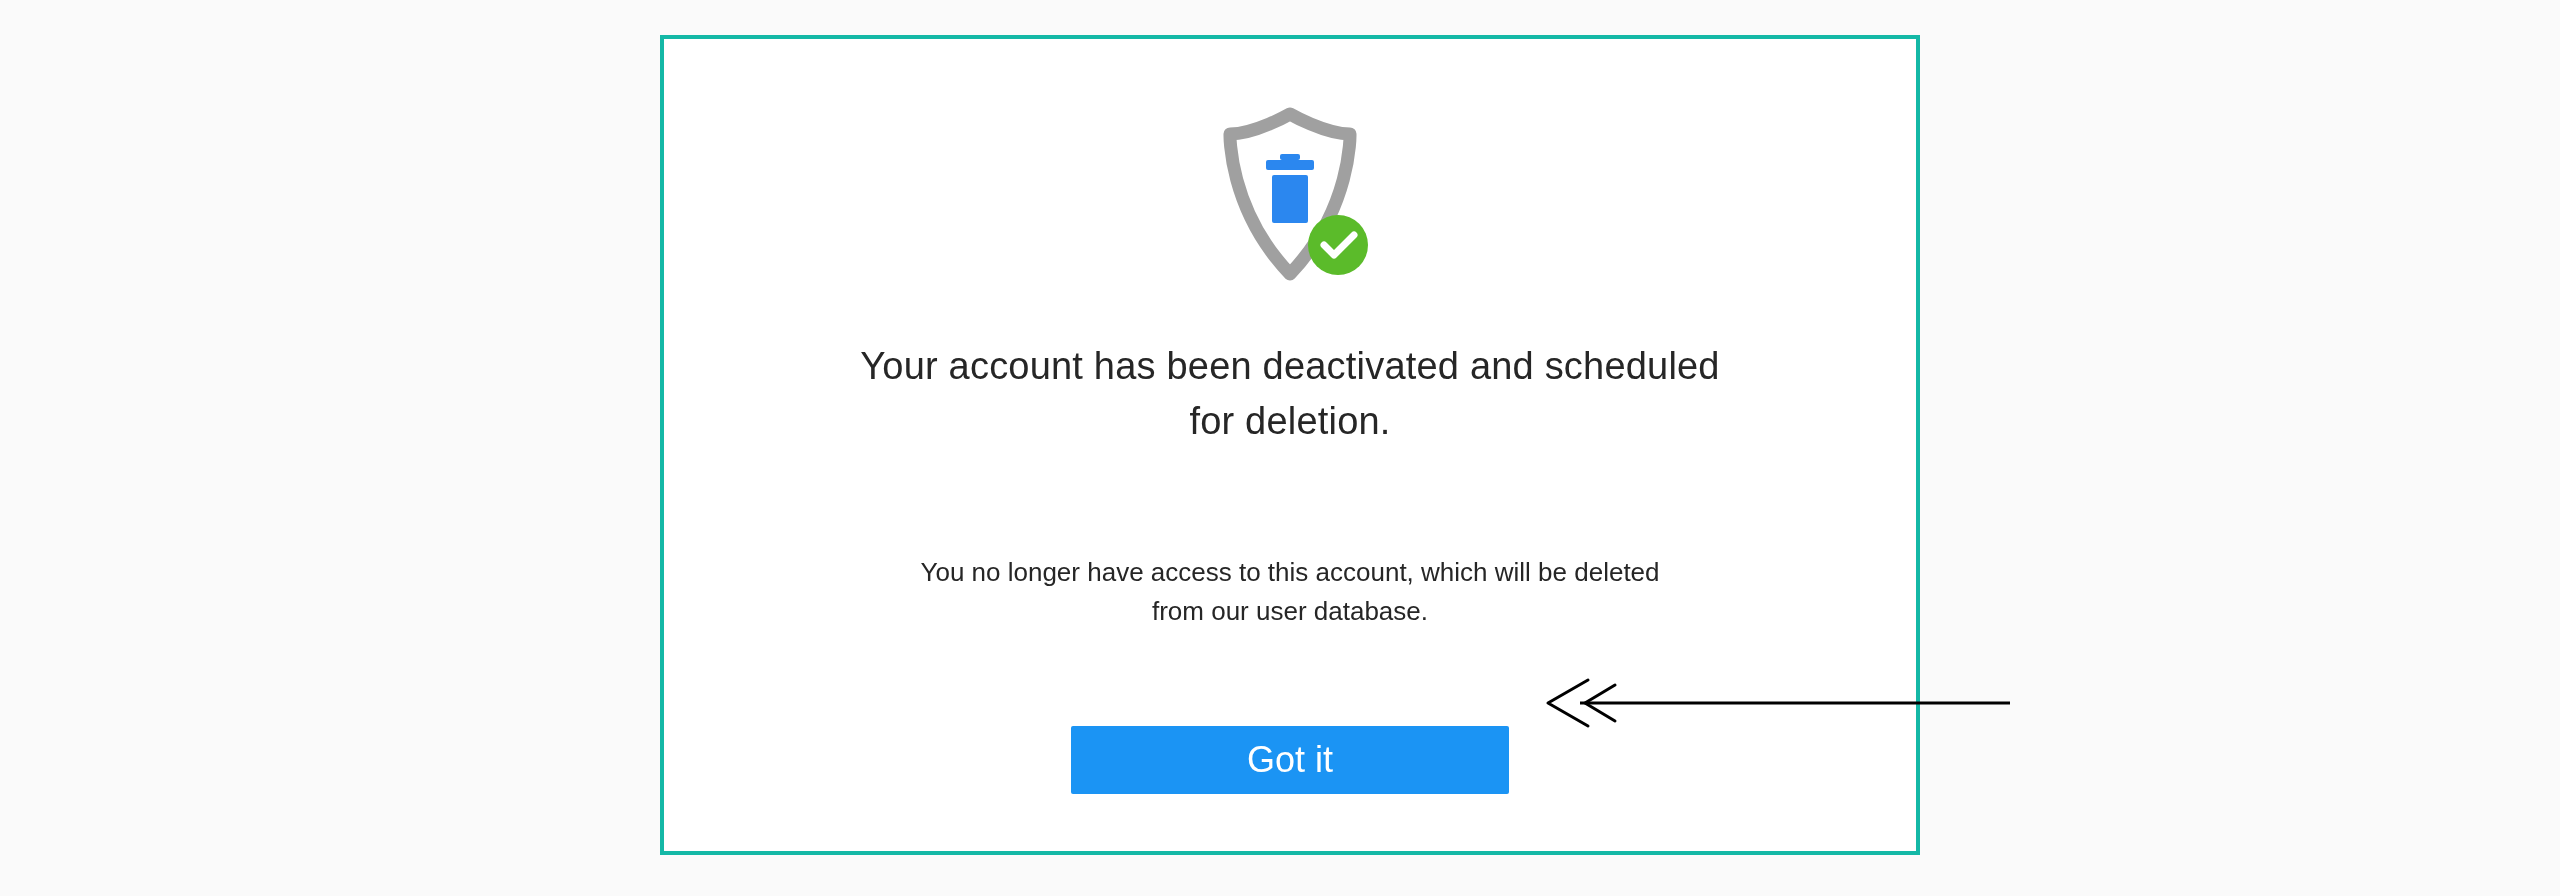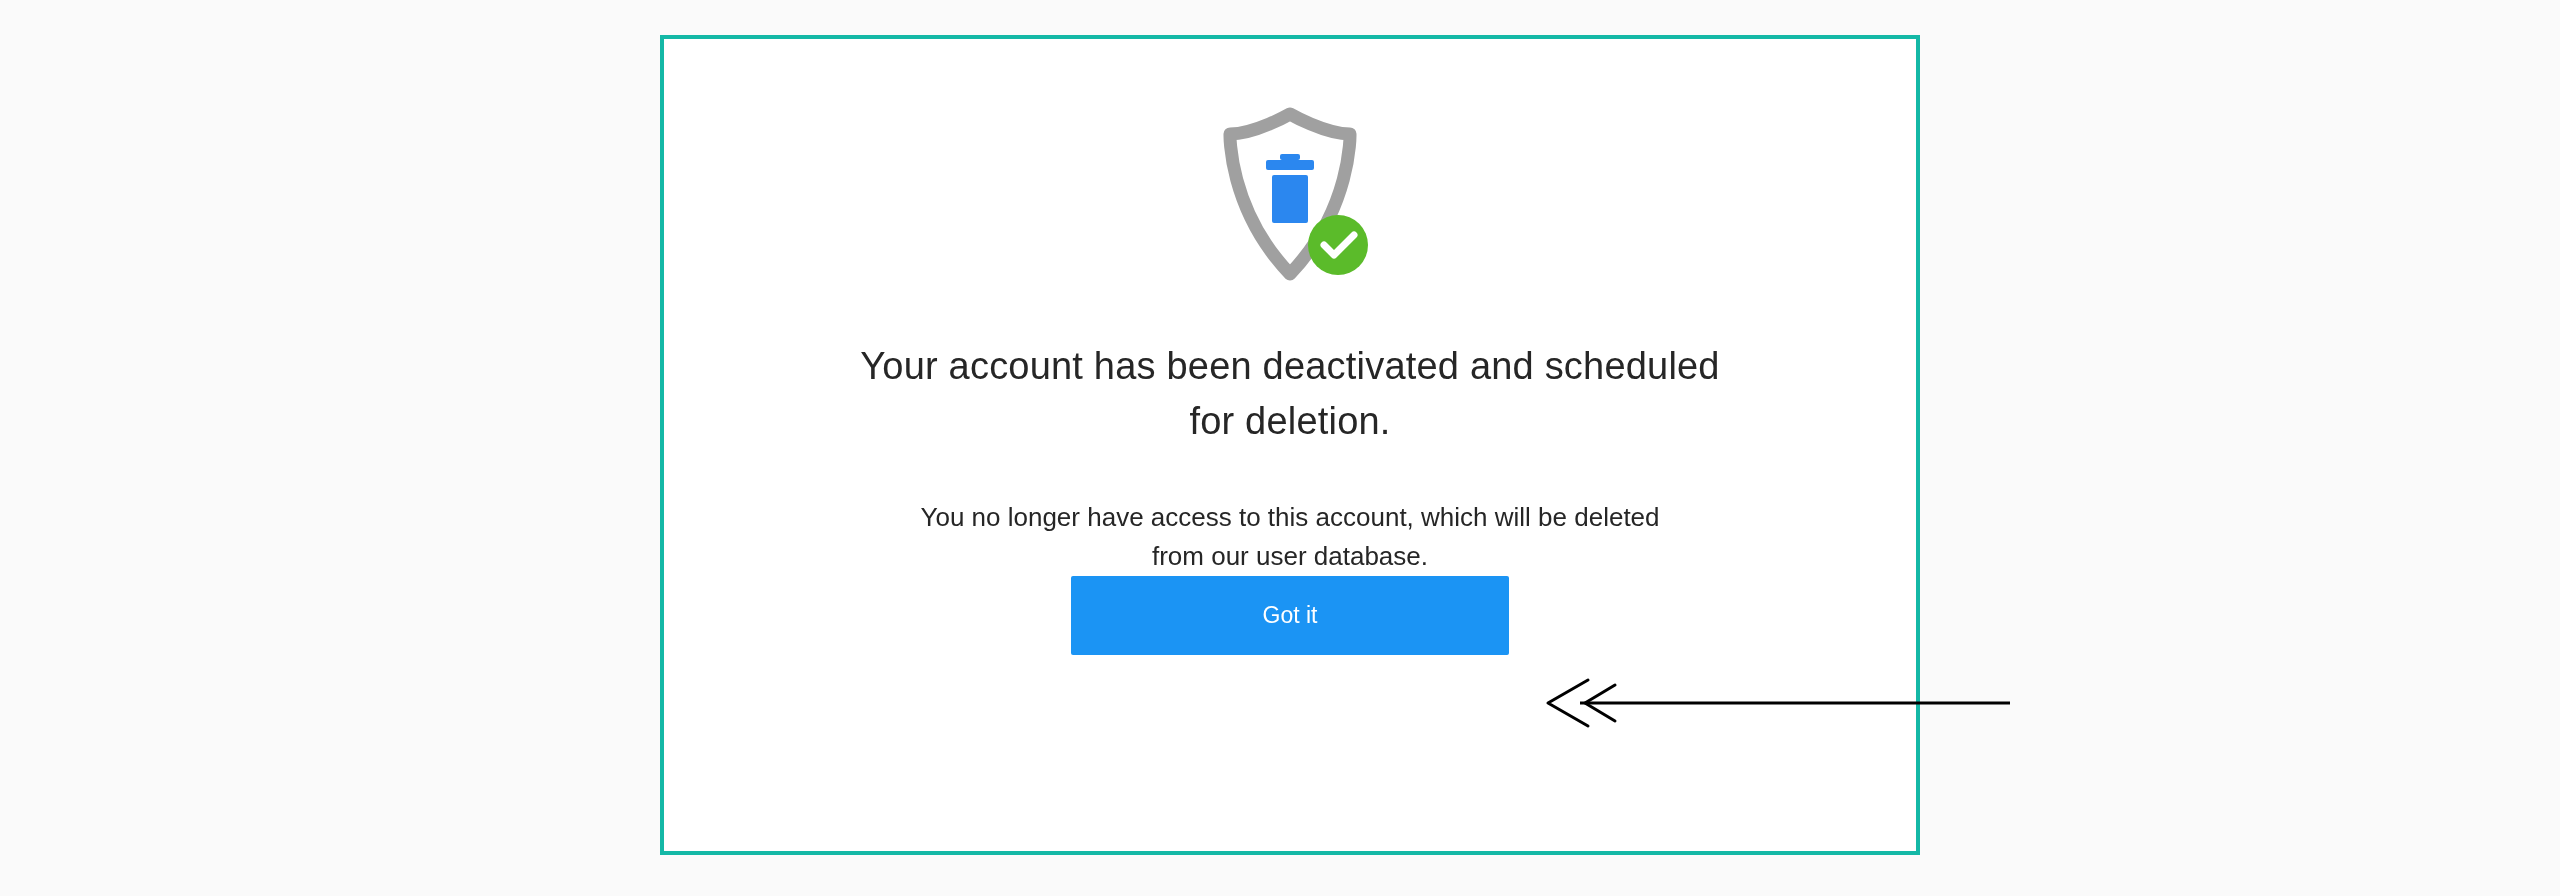--- a/index.html
+++ b/index.html
@@ -39,35 +39,36 @@
       margin-top: 40px;
       font-size: 38px;
       font-weight: 400;
       color: #262626;
       text-align: center;
       line-height: 1.45;
       letter-spacing: 0.2px;
       max-width: 900px;
     }
     .subtext {
-      margin-top: 49px;
+      margin-top: 104px;
       font-size: 26px;
       font-weight: 400;
       color: #262626;
       text-align: center;
       line-height: 1.5;
       max-width: 760px;
     }
     .primary-btn {
+      margin-top: 95px;
       width: 438px;
-      height: 79px;
+      height: 68px;
       background: #1b94f4;
       color: #ffffff;
       border: none;
-      font-size: 23px;
+      font-size: 36px;
       font-weight: 400;
       cursor: pointer;
       display: flex;
       align-items: center;
       justify-content: center;
       border-radius: 2px;
     }
     .arrow-annotation {
       position: absolute;
       left: 1540px;

